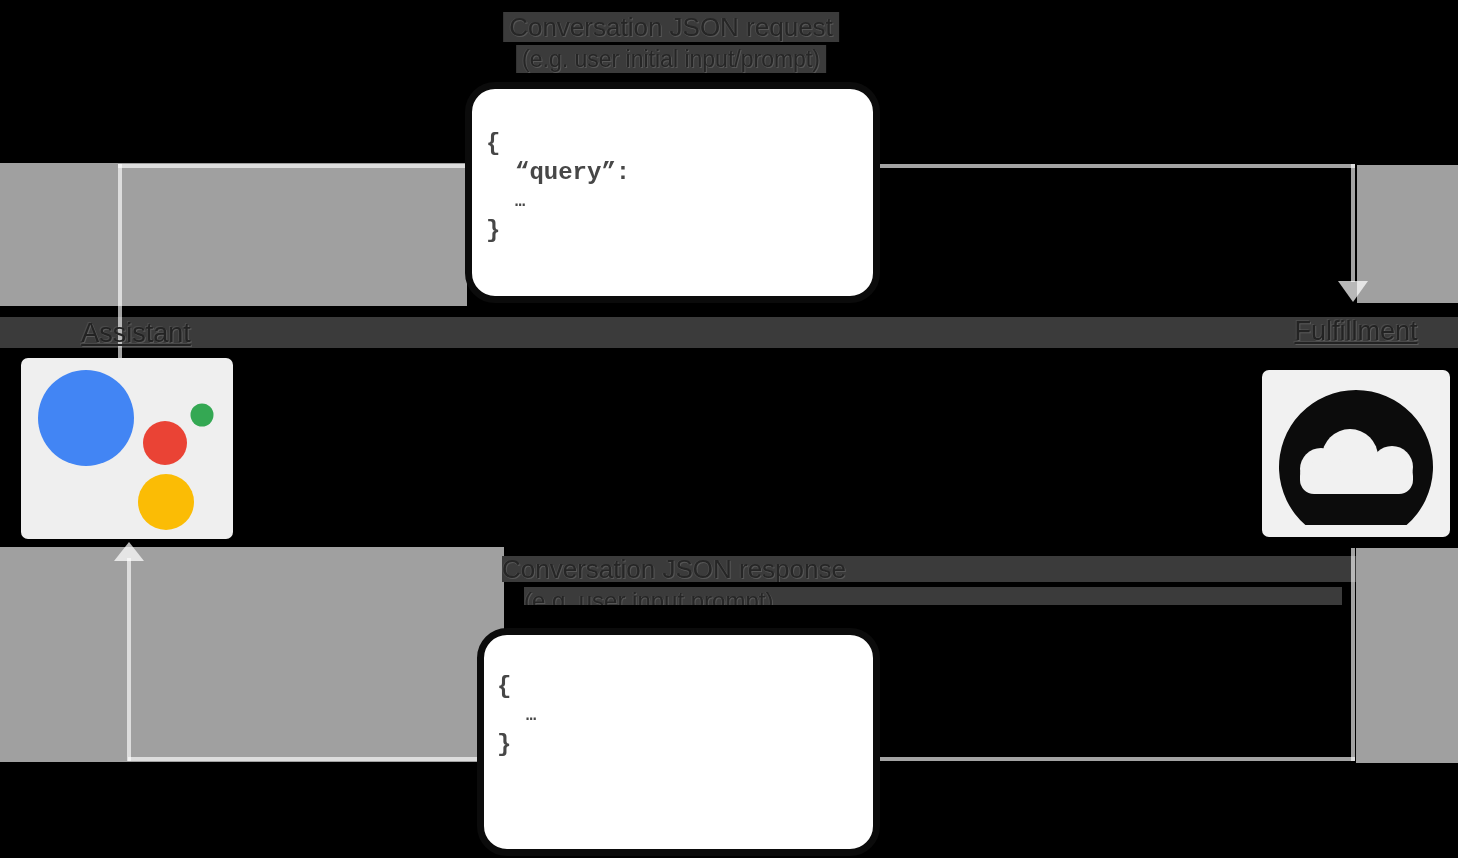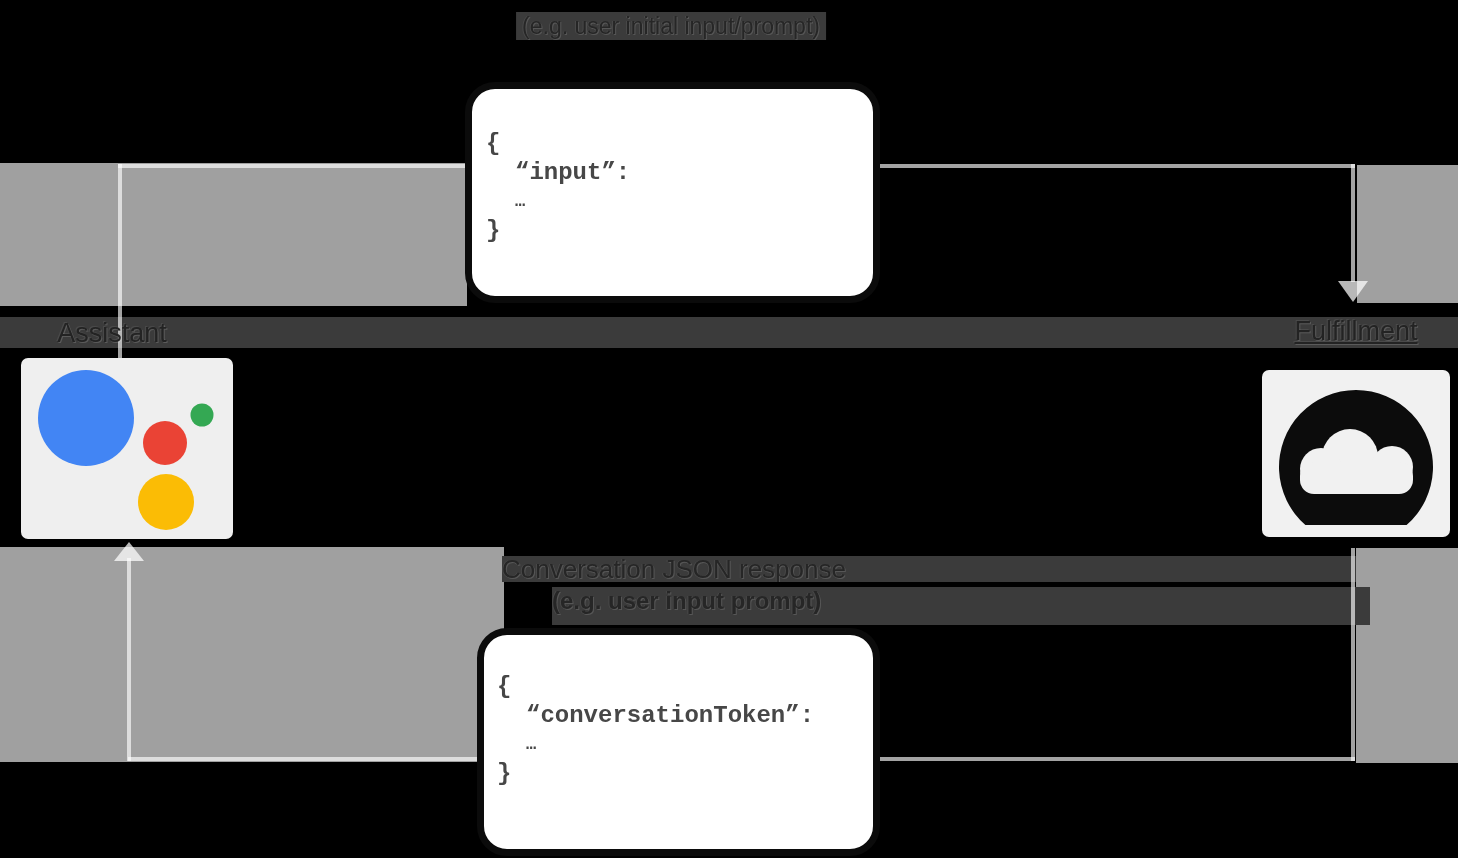--- a/index.html
+++ b/index.html
@@ -55,51 +55,51 @@
 <body>
 
 <div class="abs gfill" style="left:0;top:163px;width:467px;height:143px;"></div>
 <div class="abs gfill" style="left:1357px;top:165px;width:101px;height:138px;"></div>
 <div class="abs gfill" style="left:0;top:547px;width:504px;height:215px;"></div>
 <div class="abs gfill" style="left:1356px;top:548px;width:102px;height:215px;"></div>
 
 <div class="abs strip" style="left:0;top:317px;width:1458px;height:31px;"></div>
 
 <div class="abs respstrip t26" style="left:502px;top:556px;width:854px;height:26px;line-height:26px;">Conversation JSON response</div>
-<div class="abs respstrip t23" style="left:552px;top:587px;width:818px;height:38px;line-height:28px;font-size:24px;font-weight:bold;">(e.g. user input prompt)</div>
+<div class="abs respstrip t23" style="left:524px;top:587px;width:818px;height:18px;line-height:28px;font-size:24px;">(e.g. user input prompt)</div>
 
 <div class="abs aline" style="left:118px;top:164px;width:4px;height:194px;"></div>
 <div class="abs aline" style="left:118px;top:164px;width:1237px;height:4px;"></div>
 <div class="abs aline" style="left:1351px;top:164px;width:4px;height:118px;"></div>
 <div class="abs ahead-down" style="left:1338px;top:281px;"></div>
 
 <div class="abs aline" style="left:1351px;top:548px;width:4px;height:213px;"></div>
 <div class="abs aline" style="left:128px;top:757px;width:1227px;height:4px;"></div>
 <div class="abs aline" style="left:127px;top:558px;width:4px;height:203px;"></div>
 <div class="abs ahead-up" style="left:114px;top:542px;"></div>
 
 <div class="abs titlewrap" style="left:671px;top:12px;">
+  <div><span class="titleline t26">Conversation JSON request</span></div>
   <div><span class="titleline t23">(e.g. user initial input/prompt)</span></div>
 </div>
 
 <div class="abs codebox" style="left:465px;top:82px;width:415px;height:221px;padding:40px 10px 0 14px;">
   <div class="row">{</div>
-  <div class="row indent">“input”:</div>
+  <div class="row indent">“query”:</div>
   <div class="row indent dots">…</div>
   <div class="row">}</div>
 </div>
 
 <div class="abs codebox" style="left:477px;top:628px;width:403px;height:228px;padding:37px 10px 0 13px;">
   <div class="row">{</div>
-  <div class="row indent">“conversationToken”:</div>
   <div class="row indent dots">…</div>
   <div class="row">}</div>
 </div>
 
-<div class="abs actor" style="left:112px;top:318px;">Assistant</div>
+<div class="abs actor" style="left:136px;top:318px;text-decoration:underline;">Assistant</div>
 <div class="abs actor" style="left:1356px;top:316px;text-decoration:underline;">Fulfillment</div>
 
 <div class="abs tile tile-assistant" style="left:21px;top:358px;width:212px;height:181px;">
   <svg width="212" height="181" viewBox="0 0 212 181" style="display:block;">
     <circle cx="65" cy="60" r="48" fill="#4285f4"></circle>
     <circle cx="144" cy="85" r="22" fill="#ea4335"></circle>
     <circle cx="181" cy="57" r="11.5" fill="#34a853"></circle>
     <circle cx="145" cy="144" r="28" fill="#fbbc05"></circle>
   </svg>
 </div>

